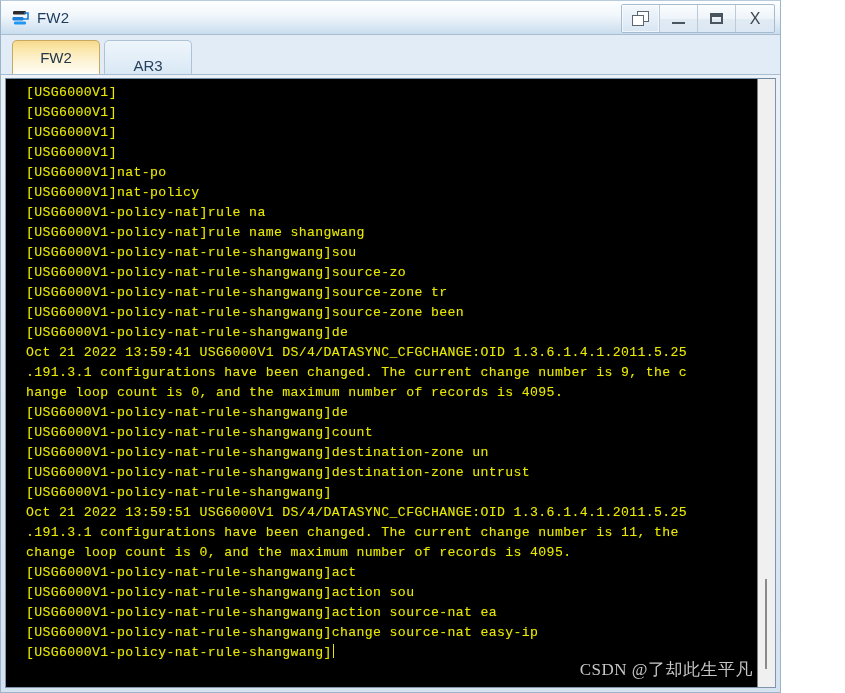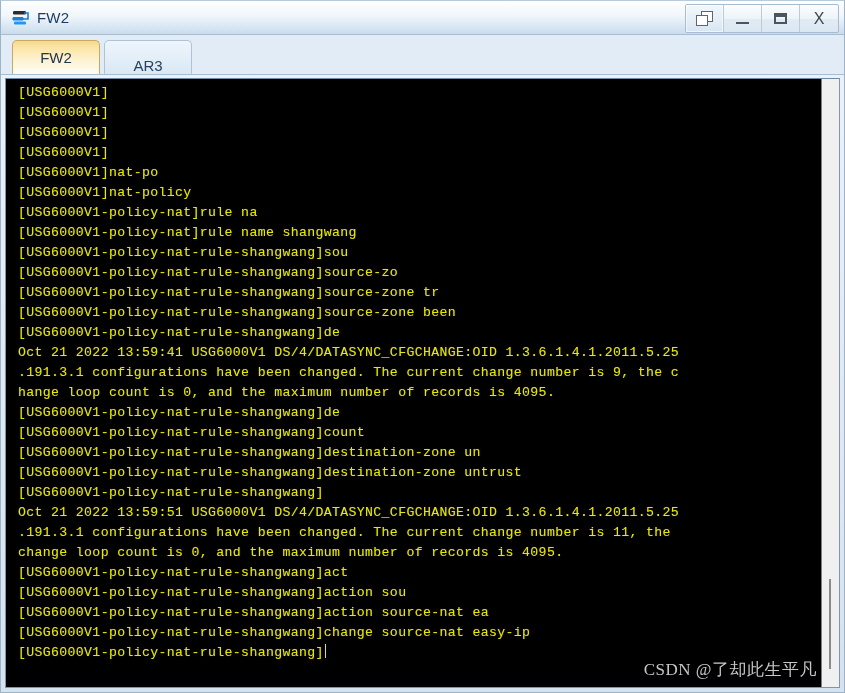--- a/index.html
+++ b/index.html
@@ -11,21 +11,21 @@
     width: 845px;
     height: 693px;
     overflow: hidden;
     font-family: "Liberation Sans", sans-serif;
   }
 
   
   .window {
     position: absolute;
     left: 0; top: 0;
-    width: 845px;
+    width: 781px;
     height: 693px;
     box-sizing: border-box;
     background: linear-gradient(to bottom, #eef3f8 0%, #d5e2ef 100%);
     border: 1px solid #9db3c8;
     border-top-color: #b9cadb;
     display: flex;
     flex-direction: column;
   }
 
   
@@ -161,20 +161,21 @@
   .term-wrap {
     flex: 1 1 auto;
     position: relative;
     margin: 3px 4px 4px 4px;
     border: 1px solid #7f96ac;
     border-top-color: #6f8aa3;
     background: #000000;
     display: flex;
     overflow: hidden;
     box-sizing: border-box;
+    padding-left: 8px;
   }
   .term {
     flex: 1 1 auto;
     background: #000000;
     position: relative;
     overflow: hidden;
     padding: 4px 0 0 0;
   }
   .line {
     color: #e8e800;

